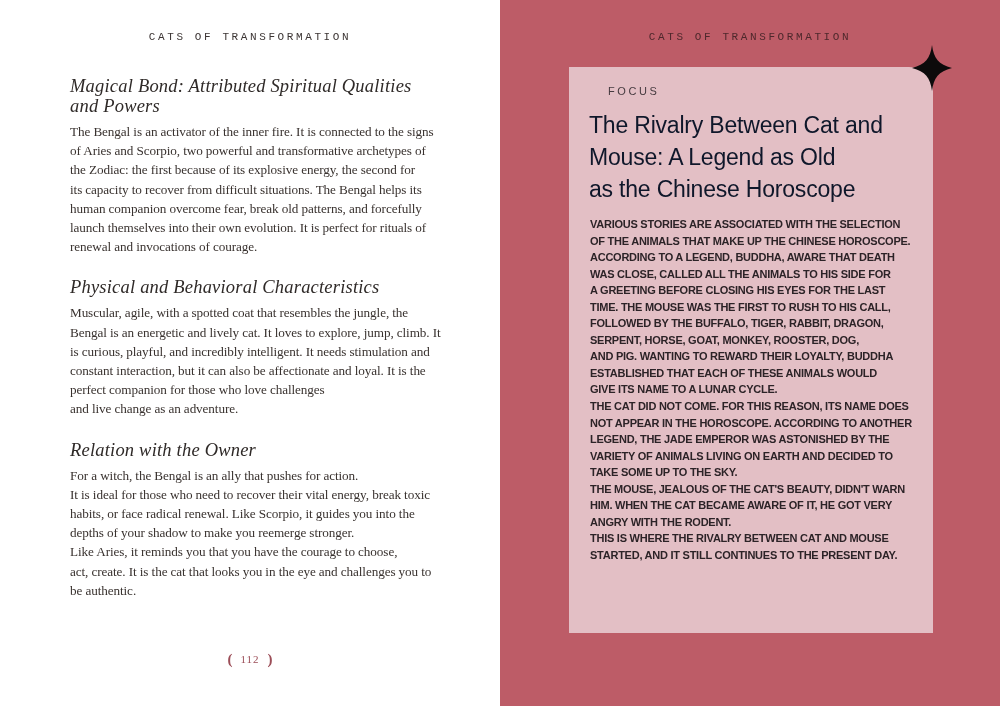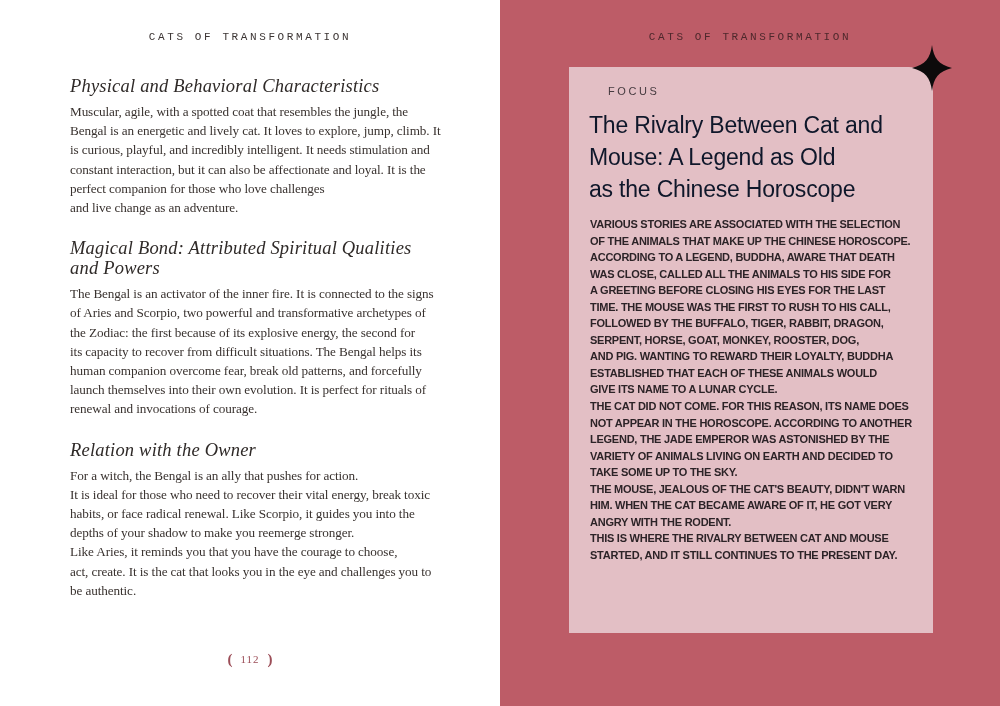--- a/index.html
+++ b/index.html
@@ -137,40 +137,40 @@
 </style>
 </head>
 <body>
 
 <div class="spread">
 
   <div class="page page-left">
     <div class="running-header">CATS OF TRANSFORMATION</div>
 
     <div class="left-content">
-      <div class="section">
-        <div class="section-heading">Physical and Behavioral Characteristics</div>
-        <div class="section-body">Muscular, agile, with a spotted coat that resembles the jungle, the
-Bengal is an energetic and lively cat. It loves to explore, jump, climb. It
-is curious, playful, and incredibly intelligent. It needs stimulation and
-constant interaction, but it can also be affectionate and loyal. It is the
-perfect companion for those who love challenges
-and live change as an adventure.</div>
-      </div>
-
       <div class="section">
         <div class="section-heading">Magical Bond: Attributed Spiritual Qualities
 and Powers</div>
         <div class="section-body">The Bengal is an activator of the inner fire. It is connected to the signs
 of Aries and Scorpio, two powerful and transformative archetypes of
 the Zodiac: the first because of its explosive energy, the second for
 its capacity to recover from difficult situations. The Bengal helps its
 human companion overcome fear, break old patterns, and forcefully
 launch themselves into their own evolution. It is perfect for rituals of
 renewal and invocations of courage.</div>
+      </div>
+
+      <div class="section">
+        <div class="section-heading">Physical and Behavioral Characteristics</div>
+        <div class="section-body">Muscular, agile, with a spotted coat that resembles the jungle, the
+Bengal is an energetic and lively cat. It loves to explore, jump, climb. It
+is curious, playful, and incredibly intelligent. It needs stimulation and
+constant interaction, but it can also be affectionate and loyal. It is the
+perfect companion for those who love challenges
+and live change as an adventure.</div>
       </div>
 
       <div class="section">
         <div class="section-heading">Relation with the Owner</div>
         <div class="section-body">For a witch, the Bengal is an ally that pushes for action.
 It is ideal for those who need to recover their vital energy, break toxic
 habits, or face radical renewal. Like Scorpio, it guides you into the
 depths of your shadow to make you reemerge stronger.
 Like Aries, it reminds you that you have the courage to choose,
 act, create. It is the cat that looks you in the eye and challenges you to

